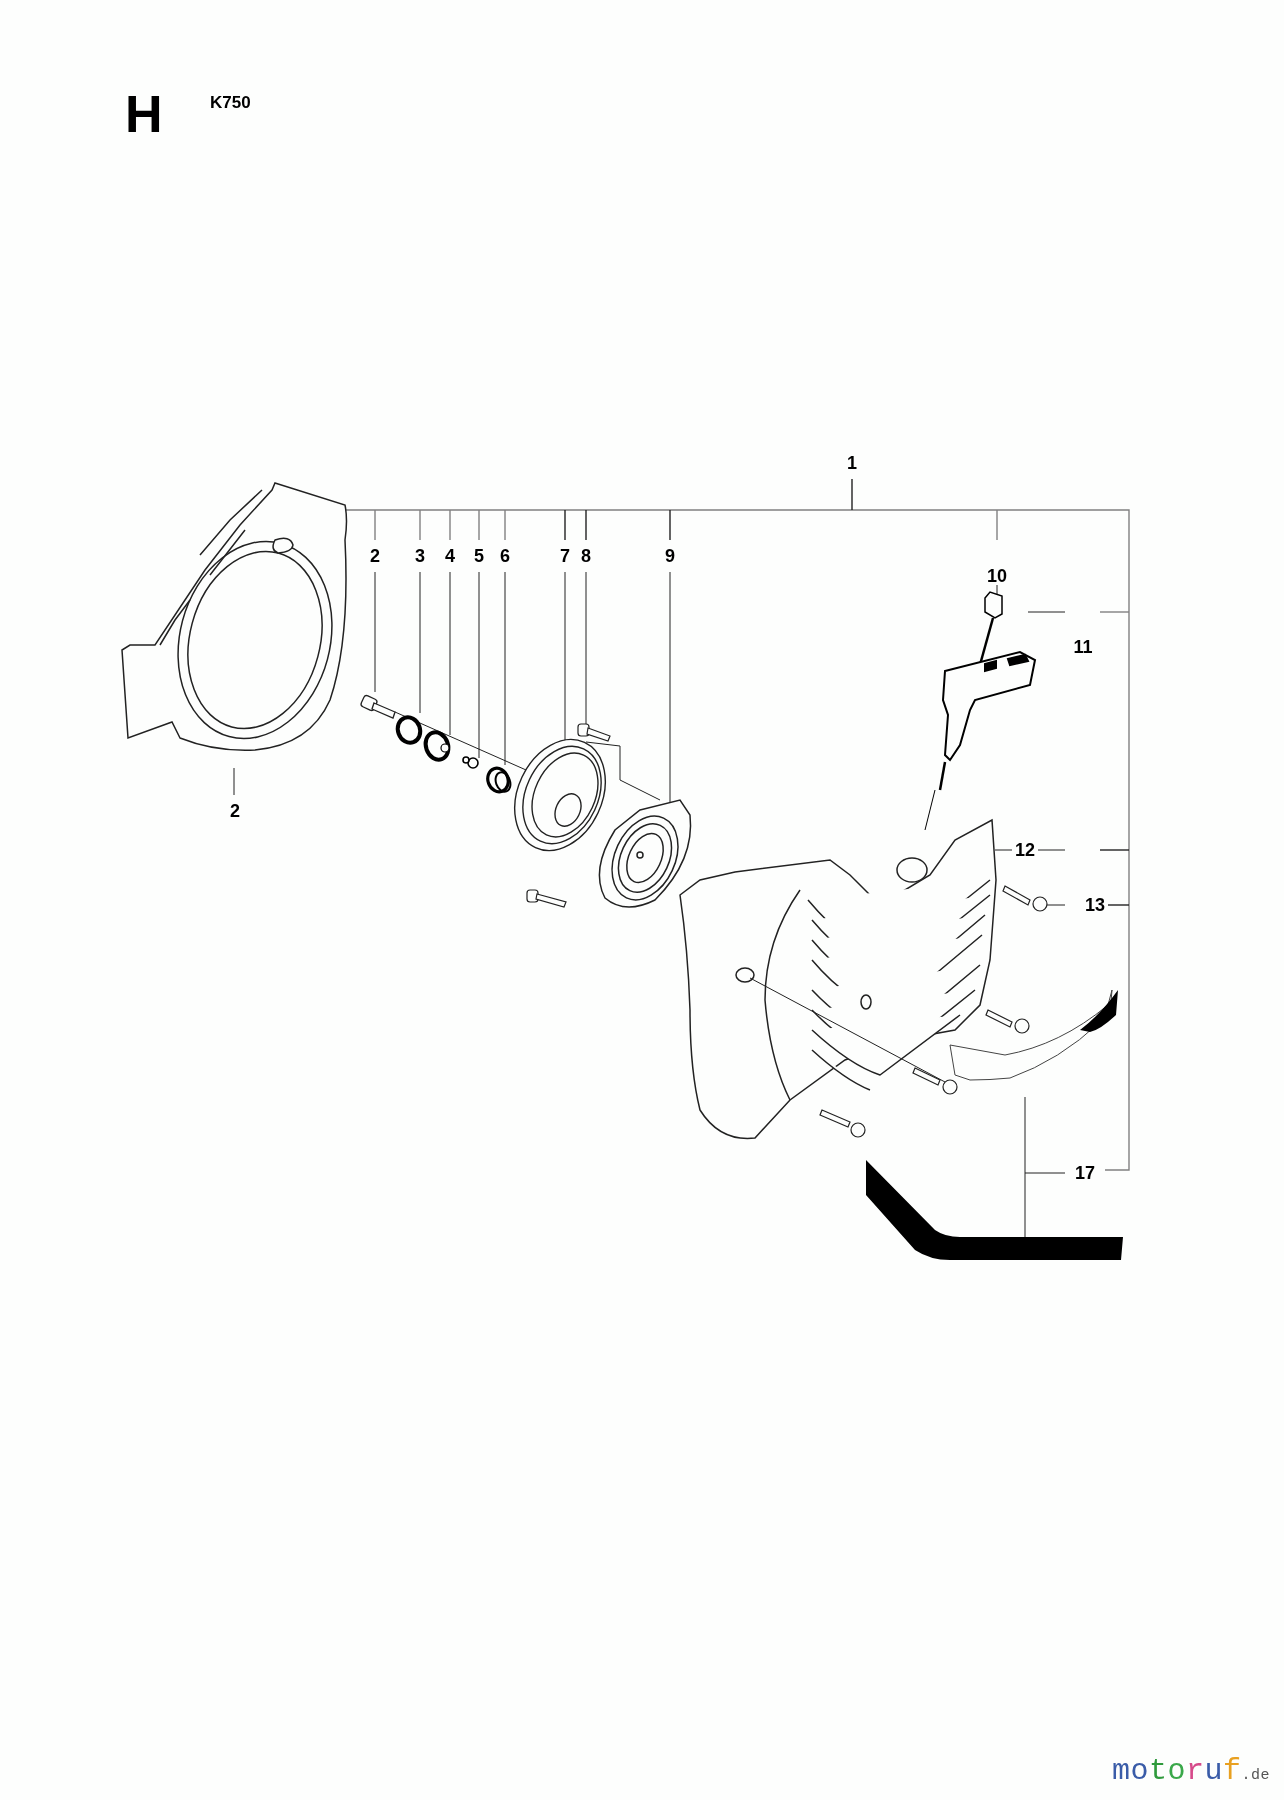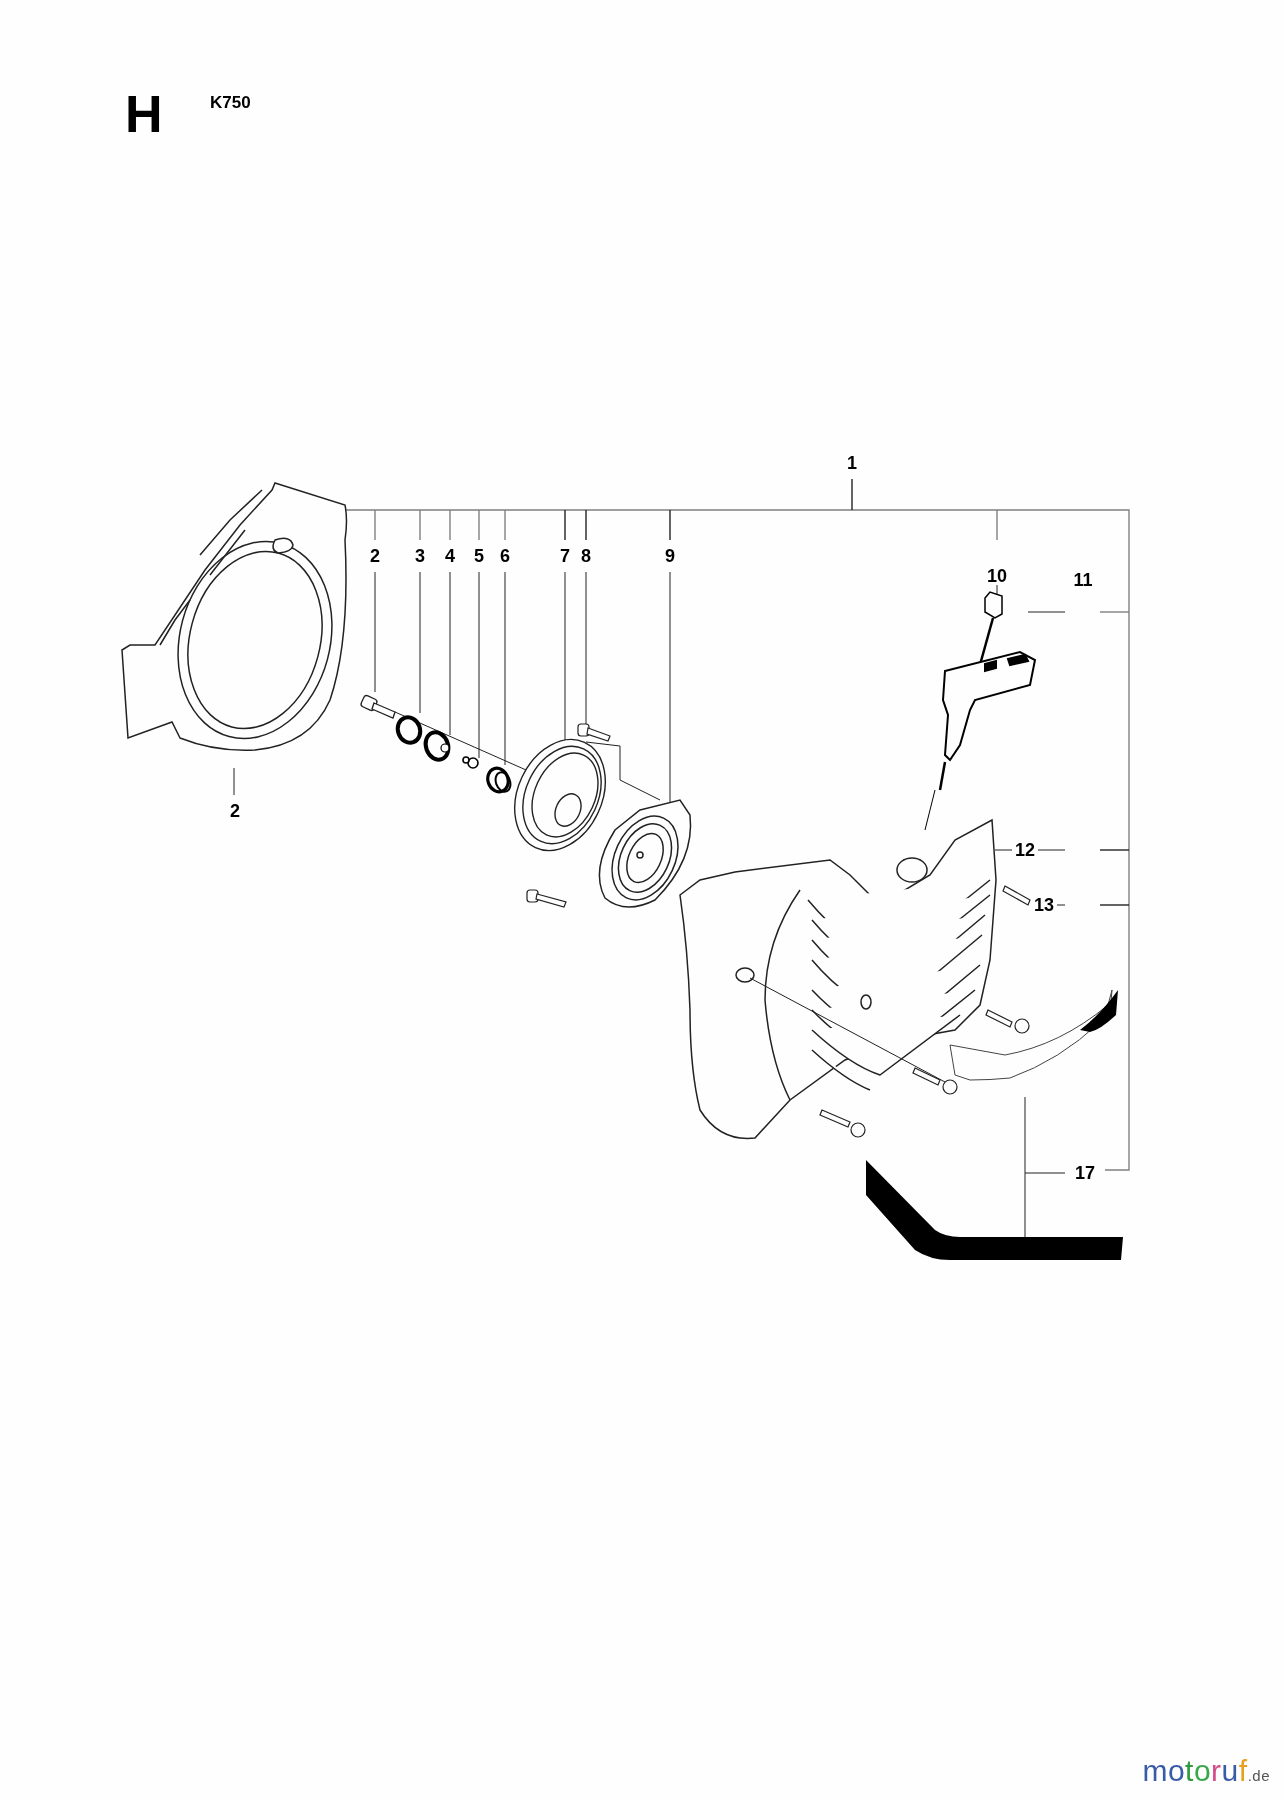--- a/index.html
+++ b/index.html
@@ -2,21 +2,21 @@
 <html><head>
 <meta charset="utf-8">
 <style>
   html, body { margin: 0; padding: 0; background: #fdfefd; }
   body { width: 1284px; height: 1800px; position: relative; overflow: hidden;
          font-family: "Liberation Sans", sans-serif; color: #000; }
   .section-letter { position: absolute; left: 125px; top: 88px; font-size: 52px; font-weight: bold; line-height: 1; }
   .model { position: absolute; left: 178px; top: 94px; font-size: 17px; font-weight: bold; line-height: 1; margin-left: 32px; }
   svg.diagram { position: absolute; left: 0; top: 0; }
   .callout { position: absolute; font-size: 18px; font-weight: bold; line-height: 1; transform: translate(-50%, -50%); white-space: nowrap; background: #fdfefd; padding: 0 3px; }
-  .watermark { position: absolute; right: 14px; bottom: 12px; font-family: Liberation Sans, sans-serif; font-size: 30px; letter-spacing: 0.5px; text-align: right; }
+  .watermark { position: absolute; right: 14px; bottom: 12px; font-family: Liberation Mono, monospace; font-size: 30px; letter-spacing: 0.5px; text-align: right; }
   .watermark span { display: inline-block; }
   .watermark .tld { font-size: 15px; color: #555; }
 </style>
 </head>
 <body>
 
 <div class="section-letter">H</div>
 <div class="model">K750</div>
 
 <svg class="diagram" width="1284" height="1800" viewBox="0 0 1284 1800">
@@ -166,22 +166,22 @@
   <div class="callout" style="left:852px;top:463px">1</div>
   <div class="callout" style="left:375px;top:556px">2</div>
   <div class="callout" style="left:420px;top:556px">3</div>
   <div class="callout" style="left:450px;top:556px">4</div>
   <div class="callout" style="left:479px;top:556px">5</div>
   <div class="callout" style="left:505px;top:556px">6</div>
   <div class="callout" style="left:565px;top:556px">7</div>
   <div class="callout" style="left:586px;top:556px">8</div>
   <div class="callout" style="left:670px;top:556px">9</div>
   <div class="callout" style="left:997px;top:576px">10</div>
-  <div class="callout" style="left:1083px;top:580px">11</div>
+  <div class="callout" style="left:1083px;top:647px">11</div>
   <div class="callout" style="left:1025px;top:850px">12</div>
-  <div class="callout" style="left:1044px;top:905px">13</div>
+  <div class="callout" style="left:1095px;top:905px">13</div>
   <div class="callout" style="left:1085px;top:1173px">17</div>
   <div class="callout" style="left:235px;top:811px">2</div>
 </div>
 
 <div class="watermark">
   <span style="color:#3a5ca8">m</span><span style="color:#3a5ca8">o</span><span style="color:#2f9a3c">t</span><span style="color:#3aa84a">o</span><span style="color:#d64a8a">r</span><span style="color:#3a5ca8">u</span><span style="color:#e8a020">f</span><span class="tld">.de</span>
 </div>
 
 </body></html>

